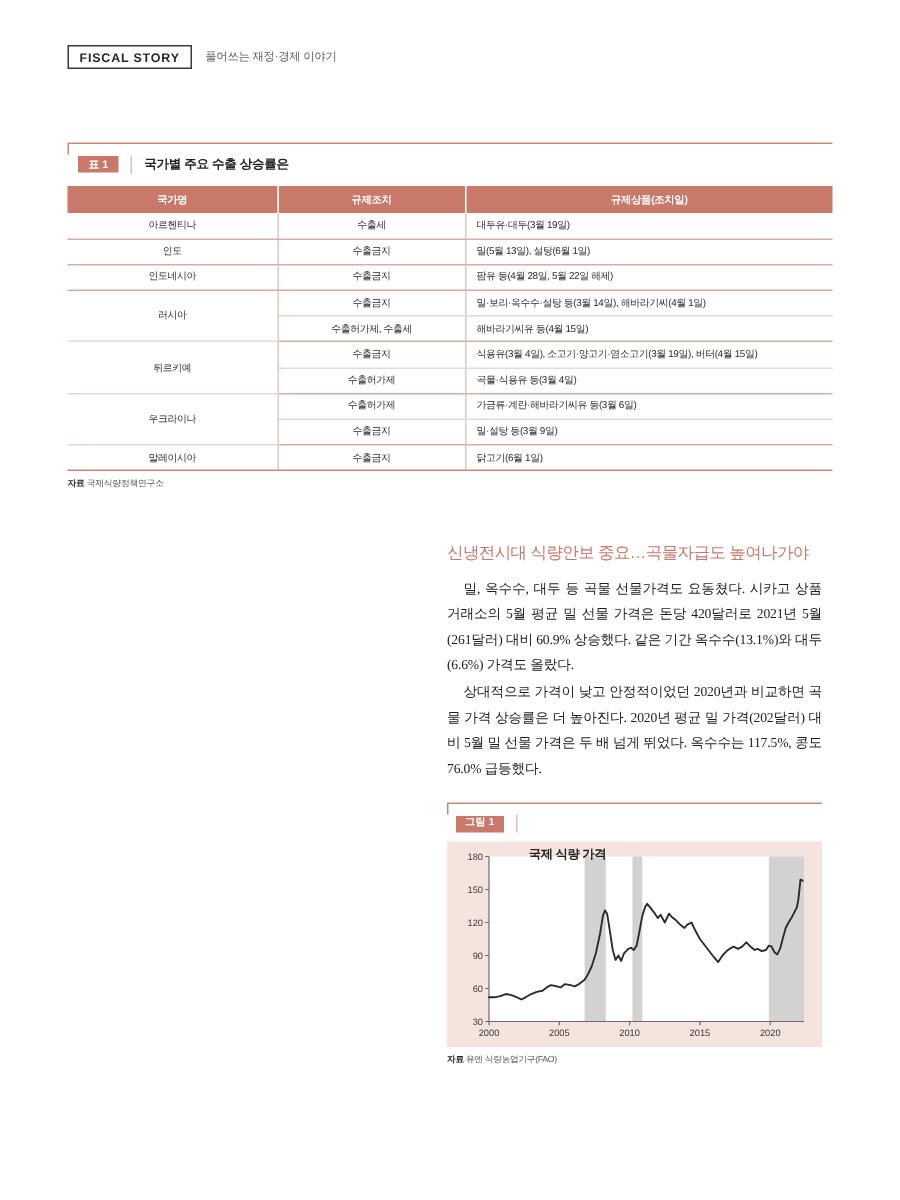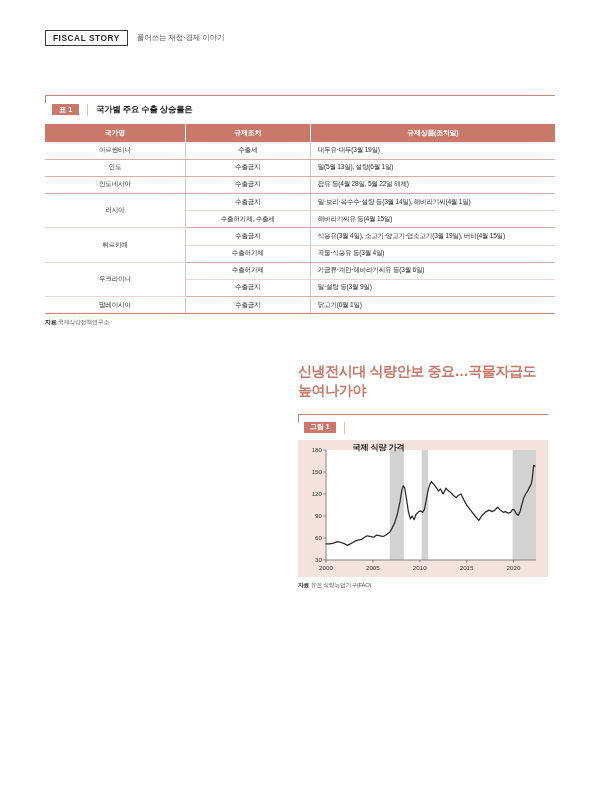--- a/index.html
+++ b/index.html
@@ -97,40 +97,40 @@
     margin:0 0 0 0;
     font-size:9.1px;line-height:17.2px;
     text-align:justify;text-justify:inter-character;
     text-indent:11px;
     letter-spacing:-.12px;
     color:#1c1c1c;
   }
   p.body + p.body{margin-top:0px;}
   .sub-head{
     font-family:"Liberation Sans","DejaVu Sans",sans-serif;
-    color:#c8796a;font-weight:700;font-size:14px;
+    color:#c8796a;font-weight:400;font-size:11px;
     letter-spacing:-.4px;margin:0 0 7px 0;line-height:1.35;
   }
 
   
   .fig-wrap{margin-top:14px;width:250px;}
   .fig-caption{
     position:relative;border-top:1.15px solid #c9877a;padding-top:6px;
     display:flex;align-items:center;height:14px;
   }
   .fig-caption::before{
     content:"";position:absolute;left:0;top:0;width:1.15px;height:7px;background:#c9877a;
   }
   .fig-badge{
     background:#c8796a;color:#fff;
     font-family:"Liberation Sans","DejaVu Sans",sans-serif;
     font-size:6.9px;font-weight:700;padding:2px 6px 2.5px 6px;line-height:1;margin-left:6px;
   }
   .fig-title{
-    font-family:Liberation Sans, sans-serif;
+    font-family:Liberation Serif, serif;
     font-size:8.2px;font-weight:700;color:#222;letter-spacing:-.2px;margin-top:40px;
   }
   .fig-body{background:#f5e3dd;margin-top:5px;padding:6px 6px 3px 6px;}
   .fig-src{
     margin-top:4px;
     font-family:"Liberation Sans","DejaVu Sans",sans-serif;
     font-size:5.8px;color:#555;letter-spacing:-.2px;
   }
   .fig-src b{color:#222;}
   svg.chart{display:block;}
@@ -220,20 +220,22 @@
       <b>자료</b>
       <span>국제식량정책연구소</span>
     </div>
   </div>
 
   <div class="col-left">
   </div>
 
   <div class="col-right">
     <div class="sub-head">신냉전시대 식량안보 중요…곡물자급도 높여나가야</div>
+    <p class="body">밀, 옥수수, 대두 등 곡물 선물가격도 요동쳤다. 시카고 상품거래소의 5월 평균 밀 선물 가격은 돈당 420달러로 2021년 5월(261달러) 대비 60.9% 상승했다. 같은 기간 옥수수(13.1%)와 대두(6.6%) 가격도 올랐다.</p>
+    <p class="body">상대적으로 가격이 낮고 안정적이었던 2020년과 비교하면 곡물 가격 상승률은 더 높아진다. 2020년 평균 밀 가격(202달러) 대비 5월 밀 선물 가격은 두 배 넘게 뛰었다. 옥수수는 117.5%, 콩도 76.0% 급등했다.</p>
 
     <div class="fig-wrap">
       <div class="fig-caption">
         <span class="fig-badge">그림 1</span>
         <span class="cap-div"></span>
         <span class="fig-title">국제 식량 가격</span>
       </div>
       <div class="fig-body">
         <svg class="chart" id="food-price-chart" width="238" height="128" viewBox="0 0 238 128">
             <rect x="22" y="4" width="210" height="110" fill="#ffffff"></rect>

